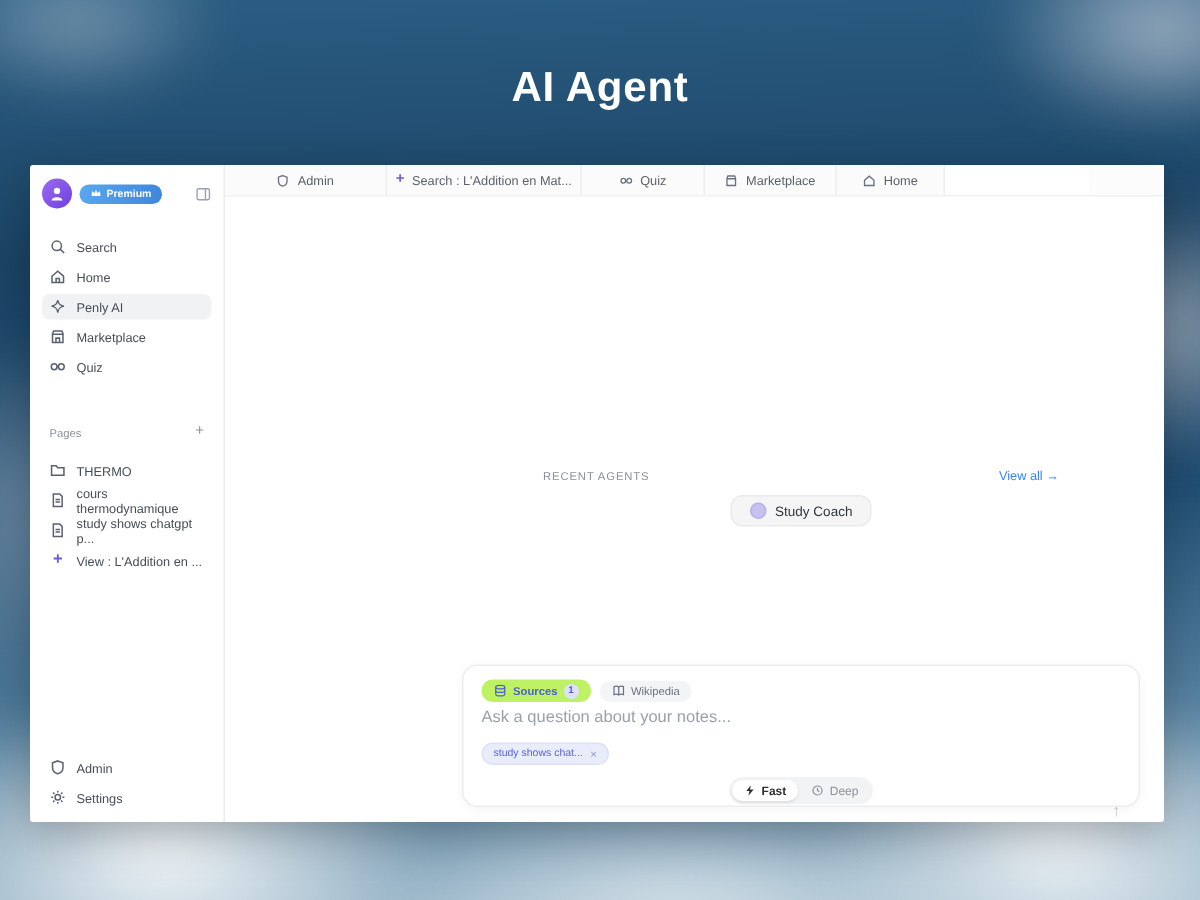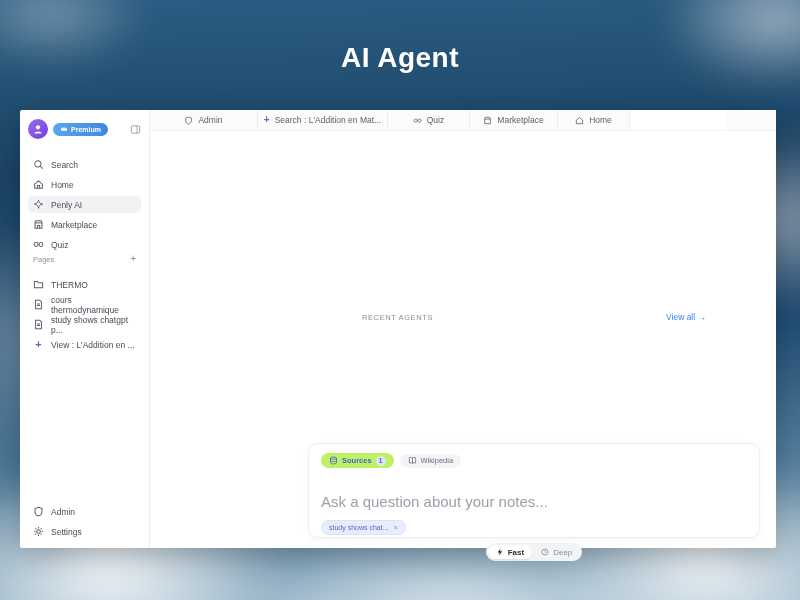--- a/index.html
+++ b/index.html
@@ -30,21 +30,21 @@
   .avatar { width:20px; height:20px; border-radius:50%; background:linear-gradient(135deg,#9b6cf0,#6d3fe0);
     display:flex; align-items:center; justify-content:center; flex:0 0 20px; }
   .premium { display:flex; align-items:center; gap:3px; background:linear-gradient(90deg,#59a7ee,#3f86dd);
     color:#fff; font-size:7px; font-weight:bold; border-radius:999px; padding:2.5px 7px; }
   .collapse { margin-left:auto; color:#9aa1ab; display:flex; }
   .sb-nav { margin-top:16px; display:flex; flex-direction:column; gap:3px; }
   .sb-item { display:flex; align-items:center; gap:7px; height:17px; padding:0 5px; border-radius:5px;
     font-size:8.5px; color:#464d57; cursor:pointer; }
   .sb-item .ic { color:#596070; display:flex; flex:0 0 11px; }
   .sb-item.active { background:#f1f2f4; }
-  .pages-head { margin-top:0; display:flex; align-items:center; justify-content:space-between;
+  .pages-head { margin-top:29px; display:flex; align-items:center; justify-content:space-between;
     font-size:7.5px; color:#8b919b; padding:0 5px; height:12px; }
   .pages-plus { color:#8b919b; font-size:10px; cursor:pointer; line-height:1; }
   .sb-pages { margin-top:12px; display:flex; flex-direction:column; gap:5px; }
   .sb-pages .sb-item { height:15px; }
   .plus-purple { color:#6d5bd0; font-weight:bold; font-size:11px; line-height:1; flex:0 0 11px; text-align:center; }
   .sb-footer { position:absolute; left:8px; right:8px; bottom:8px; display:flex; flex-direction:column; gap:3px; }
 
   
   .main { flex:1; display:flex; flex-direction:column; min-width:0; }
   .tabbar { height:21px; display:flex; border-bottom:1px solid #f1f1f2; font-size:8.5px; flex:0 0 21px; }
@@ -72,21 +72,21 @@
 
   
   .composer { top:312px; height:95px; background:#fff; border:1px solid #ededef; border-radius:10px;
     box-shadow:0 2px 8px rgba(0,0,0,.04); padding:9px 12px; }
   .comp-row1 { display:flex; gap:6px; align-items:center; }
   .pill { display:flex; align-items:center; gap:4px; border-radius:999px; padding:2.5px 8px; font-size:7.5px; cursor:pointer; }
   .pill-sources { background:#bef264; color:#4c5fd5; font-weight:bold; }
   .src-count { background:#dde2fb; color:#4c5fd5; width:10px; height:10px; border-radius:50%;
     display:flex; align-items:center; justify-content:center; font-size:6.5px; font-weight:bold; }
   .pill-wiki { background:#f3f4f6; color:#6b7280; }
-  .comp-input { margin-top:25px; width:100%; border:none; outline:none; font-size:15px;
+  .comp-input { margin-top:4px; width:100%; border:none; outline:none; font-size:11px;
     font-family:"Liberation Sans", sans-serif; color:#333; background:transparent; }
   .comp-input::placeholder { color:#9aa1a9; }
   .comp-tag { margin-top:9px; display:inline-flex; align-items:center; gap:5px; background:#e9ecfb;
     border:1px solid #dde1f8; color:#5a63d8; border-radius:999px; padding:2px 7px; font-size:7px; cursor:pointer; }
   .tag-x { color:#8a90d8; font-size:7.5px; cursor:pointer; }
   .comp-bottom { margin-top:8px; display:flex; align-items:center;flex-direction:column; }
   .mode-toggle { display:flex; align-items:center; background:#f2f3f5; border-radius:999px; padding:2px; gap:1px; }
   .mode { display:flex; align-items:center; gap:4px; border-radius:999px; padding:2.5px 8px; font-size:8px; color:#8a9099; cursor:pointer; }
   .mode.selected { background:#fff; color:#2a2f36; font-weight:bold; box-shadow:0 1px 2px rgba(0,0,0,.1); }
   .send { margin-left:auto; color:#c3c7cd; font-size:11px; cursor:pointer; line-height:1; }
@@ -293,20 +293,24 @@
 
     <div class="content">
 
 
       <div class="chat-col recent-row" style="position:absolute;">
         <span class="recent-label">RECENT AGENTS</span>
         <span class="view-all">View all →</span>
       </div>
 
       <div class="chat-col agents-row" style="position:absolute;">
+        <div class="agent">
+          <span class="agent-ic-circle"></span>
+          <span>Study Coach</span>
+        </div>
       </div>
 
       <div class="chat-col composer" style="position:absolute;">
         <div class="comp-row1">
           <div class="pill pill-sources">
             <svg width="9" height="9" viewBox="0 0 12 12" fill="none" stroke="currentColor" stroke-width="1.1">
                 <ellipse cx="6" cy="2.8" rx="4" ry="1.5"></ellipse>
                 <path d="M2 2.8 V9 C2 9.9 3.8 10.6 6 10.6 C8.2 10.6 10 9.9 10 9 V2.8"></path>
                 <path d="M2 5.9 C2 6.8 3.8 7.5 6 7.5 C8.2 7.5 10 6.8 10 5.9"></path>
               </svg>

